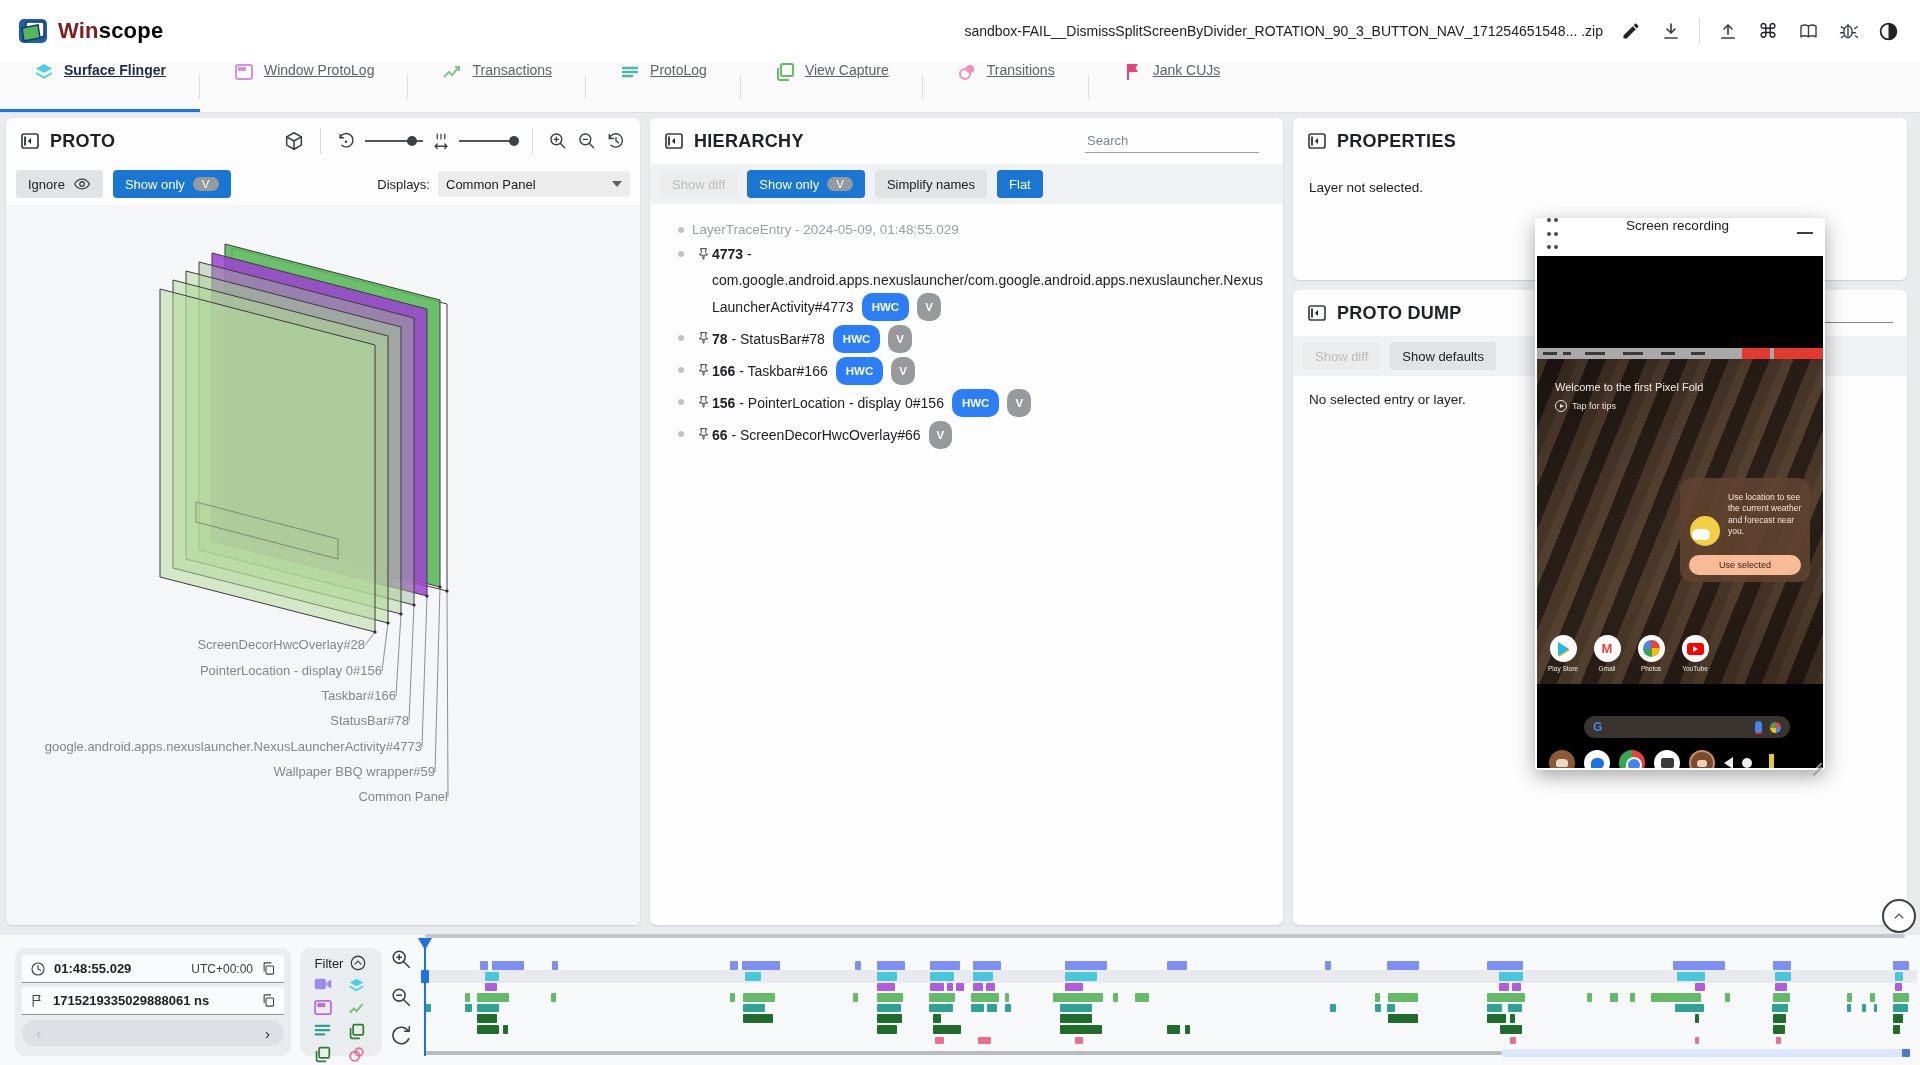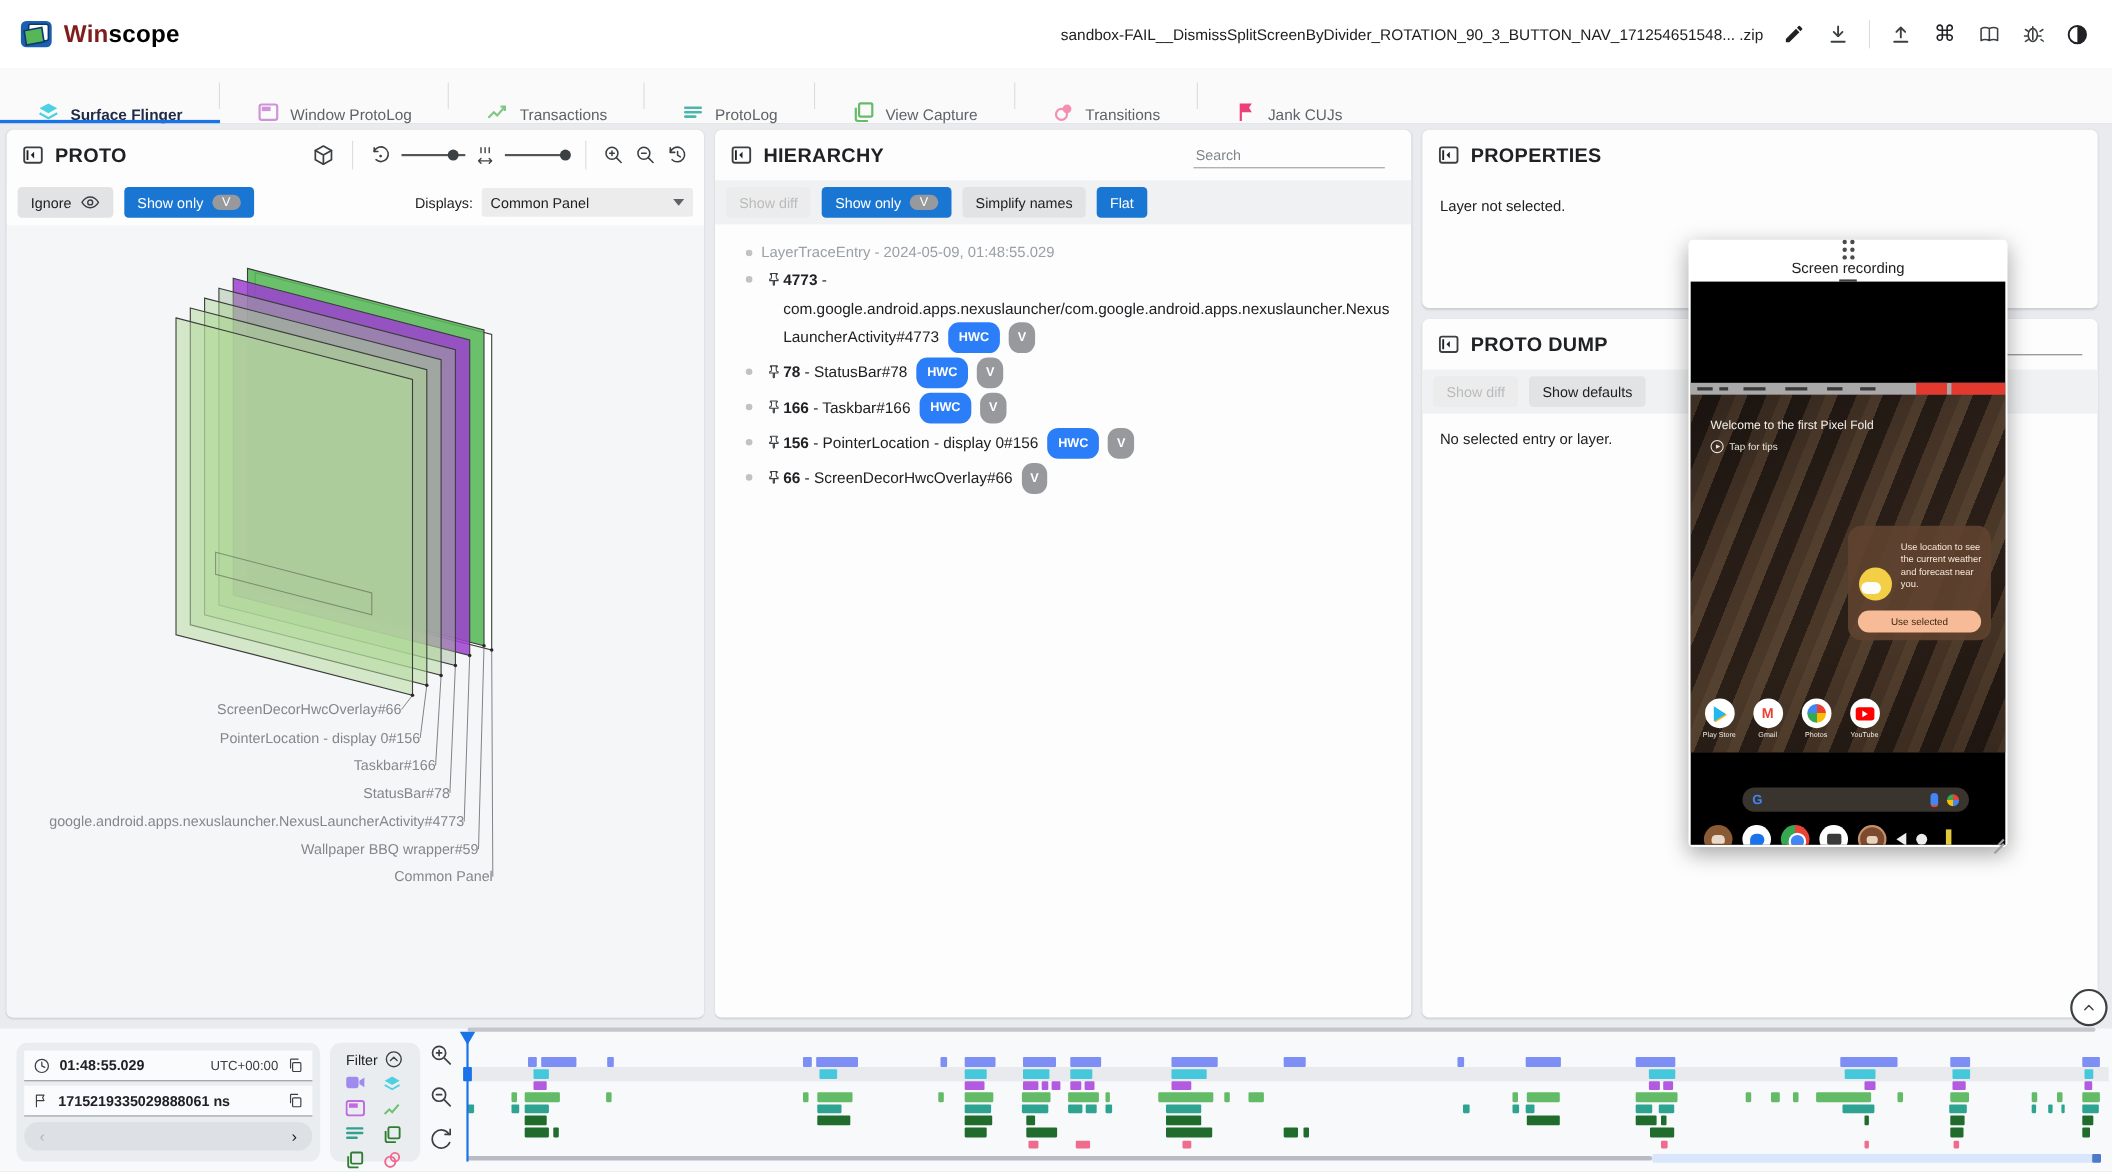--- a/index.html
+++ b/index.html
@@ -17,22 +17,22 @@
   #topbar .spacer{flex:1}
   .file-name{font-size:14px;color:#202124;margin-right:10px;white-space:nowrap;}
   .tb-ic{width:36px;height:36px;border-radius:50%;display:flex;align-items:center;justify-content:center;cursor:pointer;}
   .tb-sep{width:1px;height:26px;background:#dadce0;margin:0 6px;}
   #topbar .icons{display:flex;align-items:center;gap:4px;margin-right:14px;}
   .cmd-glyph{font-size:20px;color:#202124;line-height:1;}
 
   
   #tabbar{position:absolute;left:0;top:62px;width:1920px;height:50px;background:#fafafa;
           display:flex;align-items:stretch;border-bottom:1px solid #e0e0e0;}
-  .tab{display:flex;align-items:flex-end;gap:10px;padding:0 34px;font-size:14px;color:#5f6368;
-       position:relative;cursor:pointer;}
+  .tab{display:flex;align-items:flex-start;gap:10px;padding:0 34px;font-size:14px;color:#5f6368;
+       position:relative;cursor:pointer;text-decoration:underline;}
   .tab .tsep{position:absolute;right:0;top:13px;height:24px;width:1px;background:#dadce0;}
   .tab.active{color:#1f2a44;font-weight:bold;}
   .tab.active:after{content:"";position:absolute;left:0;right:0;bottom:0;height:3px;background:#1a73e8;}
 
   
   .card{position:absolute;background:#fdfdfd;border-radius:6px;box-shadow:0 1px 2px rgba(0,0,0,.12);overflow:hidden;}
   .card-head{height:46px;display:flex;align-items:center;gap:10px;padding:0 14px;}
   .card-title{font-size:18px;font-weight:bold;letter-spacing:.3px;}
   .strip{height:40px;display:flex;align-items:center;gap:10px;padding:0 10px;background:#f0f1f2;}
   .btn{border:none;border-radius:4px;height:28px;padding:0 12px;font-size:13px;font-family:inherit;
@@ -76,21 +76,21 @@
 
   
   #props-card{left:1293px;top:118px;width:614px;height:162px;}
   #proto-card{left:1293px;top:290px;width:614px;height:635px;}
   .empty-msg{font-size:13.5px;padding:16px;}
   .proto-search-line{margin-left:auto;width:150px;border-bottom:1px solid #80868b;height:18px;}
 
   
   #rec-win{position:absolute;left:1535px;top:218px;width:290px;height:552px;background:#fff;border-radius:4px;
            box-shadow:0 6px 20px rgba(0,0,0,.35);z-index:50;}
-  #rec-head{height:38px;display:flex;align-items:center;padding:0 12px;flex-direction:column;}
+  #rec-head{height:38px;display:flex;padding:0 12px;}
   #rec-title{flex:1;text-align:center;font-size:13.5px;color:#202124;}
   .drag-dots{display:grid;grid-template-columns:repeat(2,4px);grid-gap:3px;}
   .drag-dots i{width:4px;height:4px;border-radius:50%;background:#4a4a4a;}
   .minimize{width:16px;height:14px;border-bottom:2px solid #3c4043;cursor:pointer;}
   #rec-video{position:absolute;left:2px;top:38px;width:286px;height:512px;background:#000;overflow:hidden;}
   #phone-status{position:absolute;left:0;top:92px;width:286px;height:11px;background:#a9a9a9;display:flex;align-items:center;}
   .sb-dash{height:3px;background:#3a3a3a;margin-left:6px;}
   .sb-red{position:absolute;top:0;height:11px;background:#e3392e;}
   #phone-wall{position:absolute;left:0;top:103px;width:286px;height:325px;
       background:
@@ -371,21 +371,21 @@
         <circle cx="369" cy="427" r="1.6"></circle>
           <circle cx="382" cy="418" r="1.6"></circle>
           <circle cx="395" cy="409" r="1.6"></circle>
         <circle cx="408" cy="400" r="1.6"></circle>
           <circle cx="421" cy="391" r="1.6"></circle>
           <circle cx="434" cy="382" r="1.6"></circle>
           <circle cx="441" cy="386" r="1.6"></circle>
       </g>
     </svg>
     <div id="scene-labels">
-        <div class="scene-label" style="top: 432px; right: 275px;">ScreenDecorHwcOverlay#66</div>
+        <div class="scene-label" style="top: 432px; right: 275px;">ScreenDecorHwcOverlay#28</div>
         <div class="scene-label" style="top: 458px; right: 258px;">PointerLocation - display 0#156</div>
         <div class="scene-label" style="top: 483px; right: 244px;">Taskbar#166</div>
         <div class="scene-label" style="top: 508px; right: 231px;">StatusBar#78</div>
         <div class="scene-label" style="top: 534px; right: 218px;">google.android.apps.nexuslauncher.NexusLauncherActivity#4773</div>
         <div class="scene-label" style="top: 559px; right: 205px;">Wallpaper BBQ wrapper#59</div>
         <div class="scene-label" style="top: 584px; right: 192px;">Common Panel</div>
       </div>
   </div>
 </div>
 

